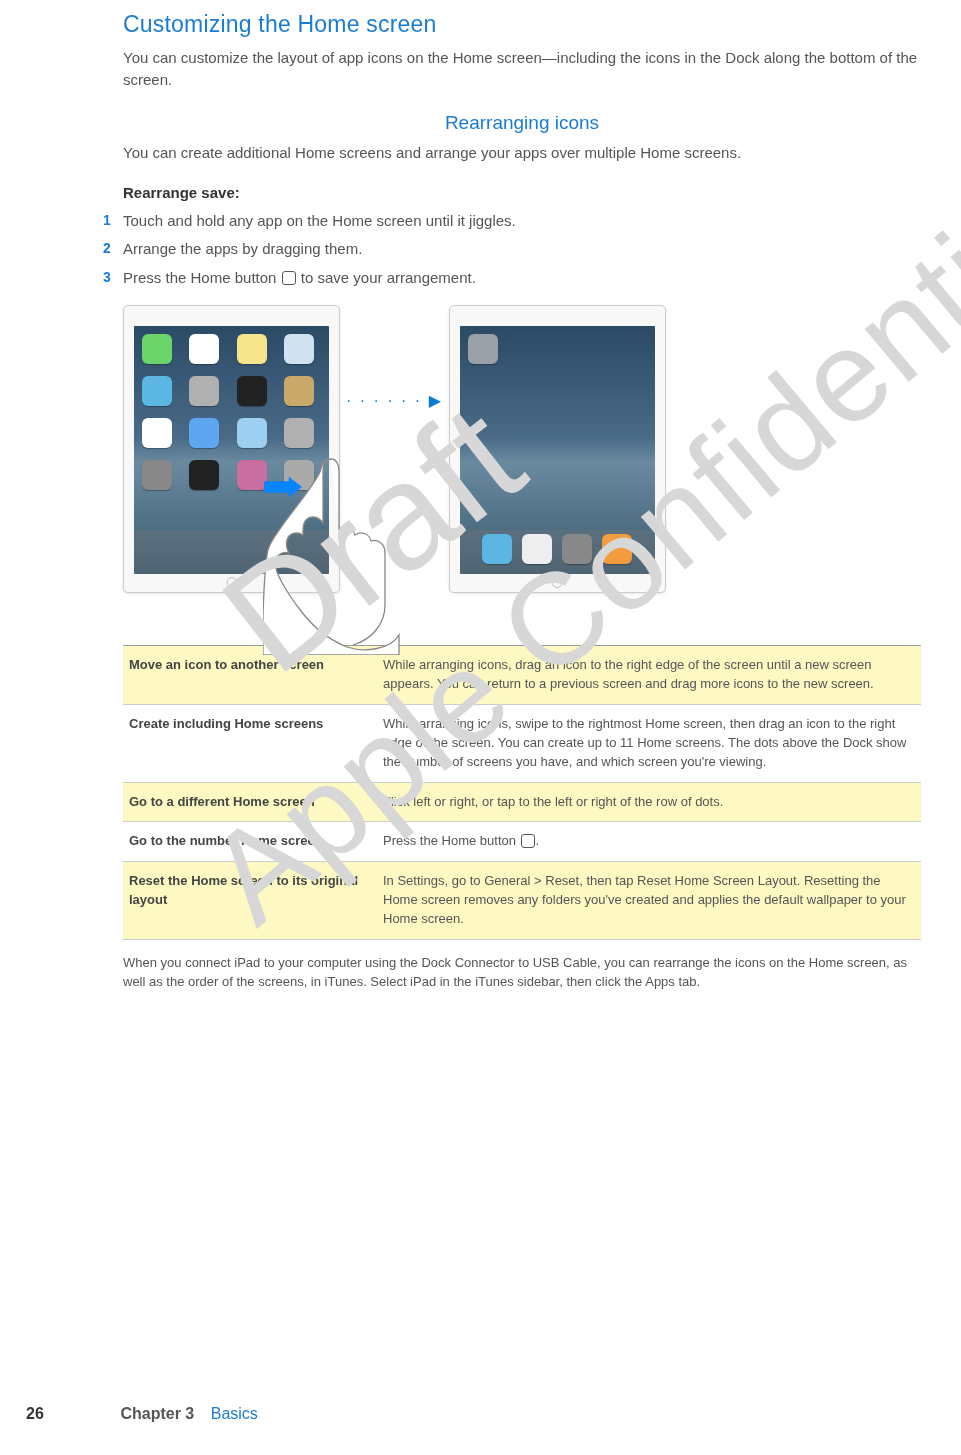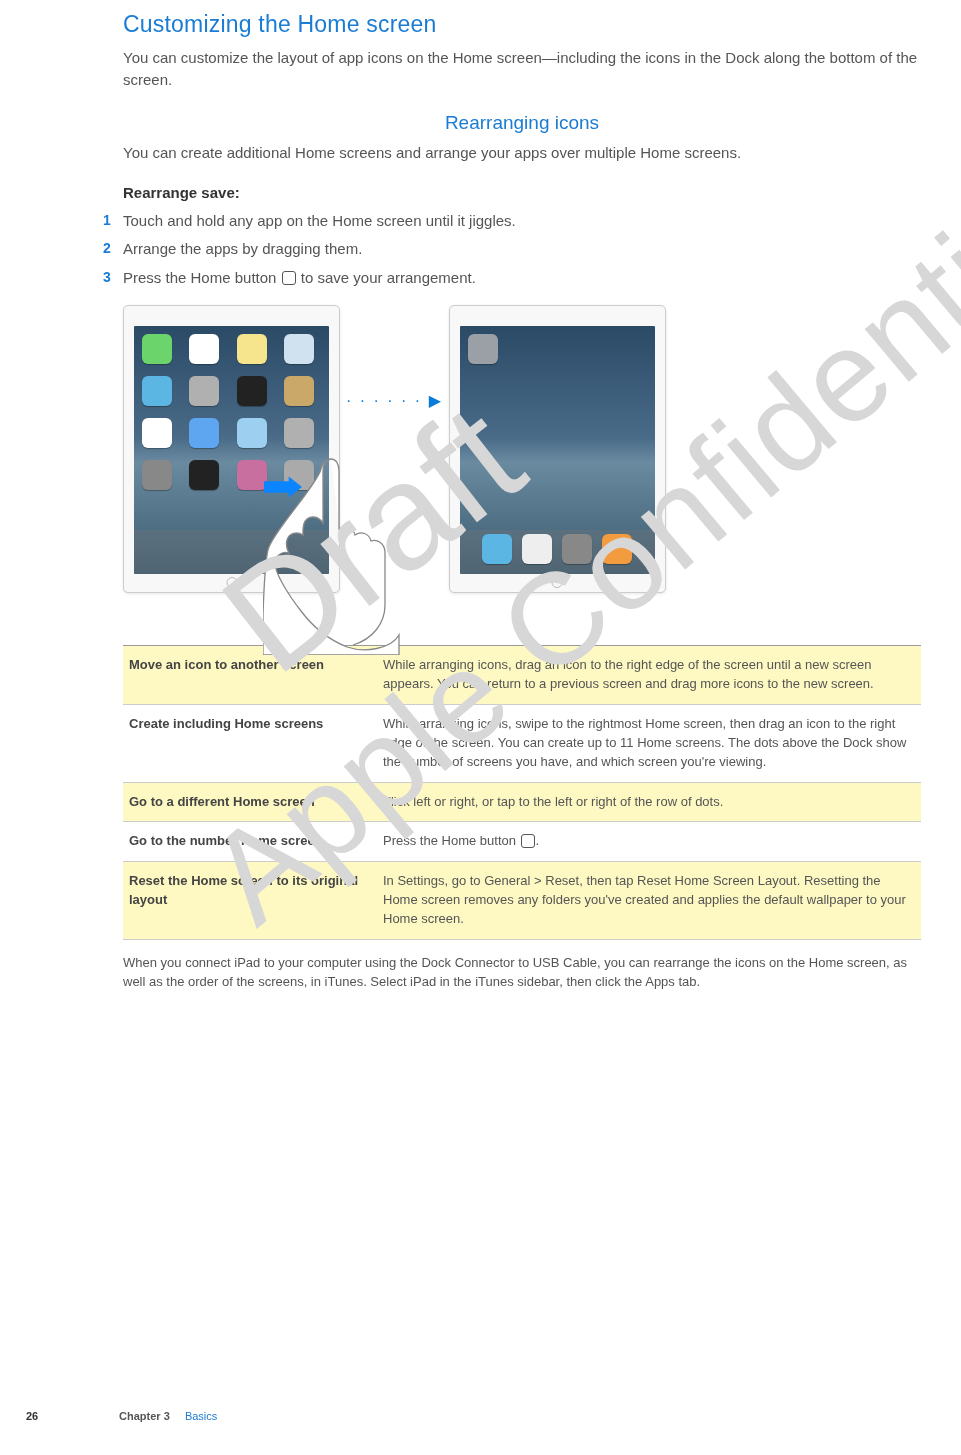--- a/index.html
+++ b/index.html
@@ -210,21 +210,21 @@
     transform: rotate(-40deg);
     color: #d7d7d7;
     font-weight: 400;
     letter-spacing: 2px;
   }
 
   .footer {
     position: absolute;
     bottom: 30px;
     left: 26px;
-    font-size: 11px;
+    font-size: 16px;
     color: #555;
     width: 820px;
   }
   .footer .pno {
     display: inline-block;
     width: 90px;
     font-weight: 600;
     color: #333;
   }
   .footer .chap { font-weight: 600; color: #555; }

